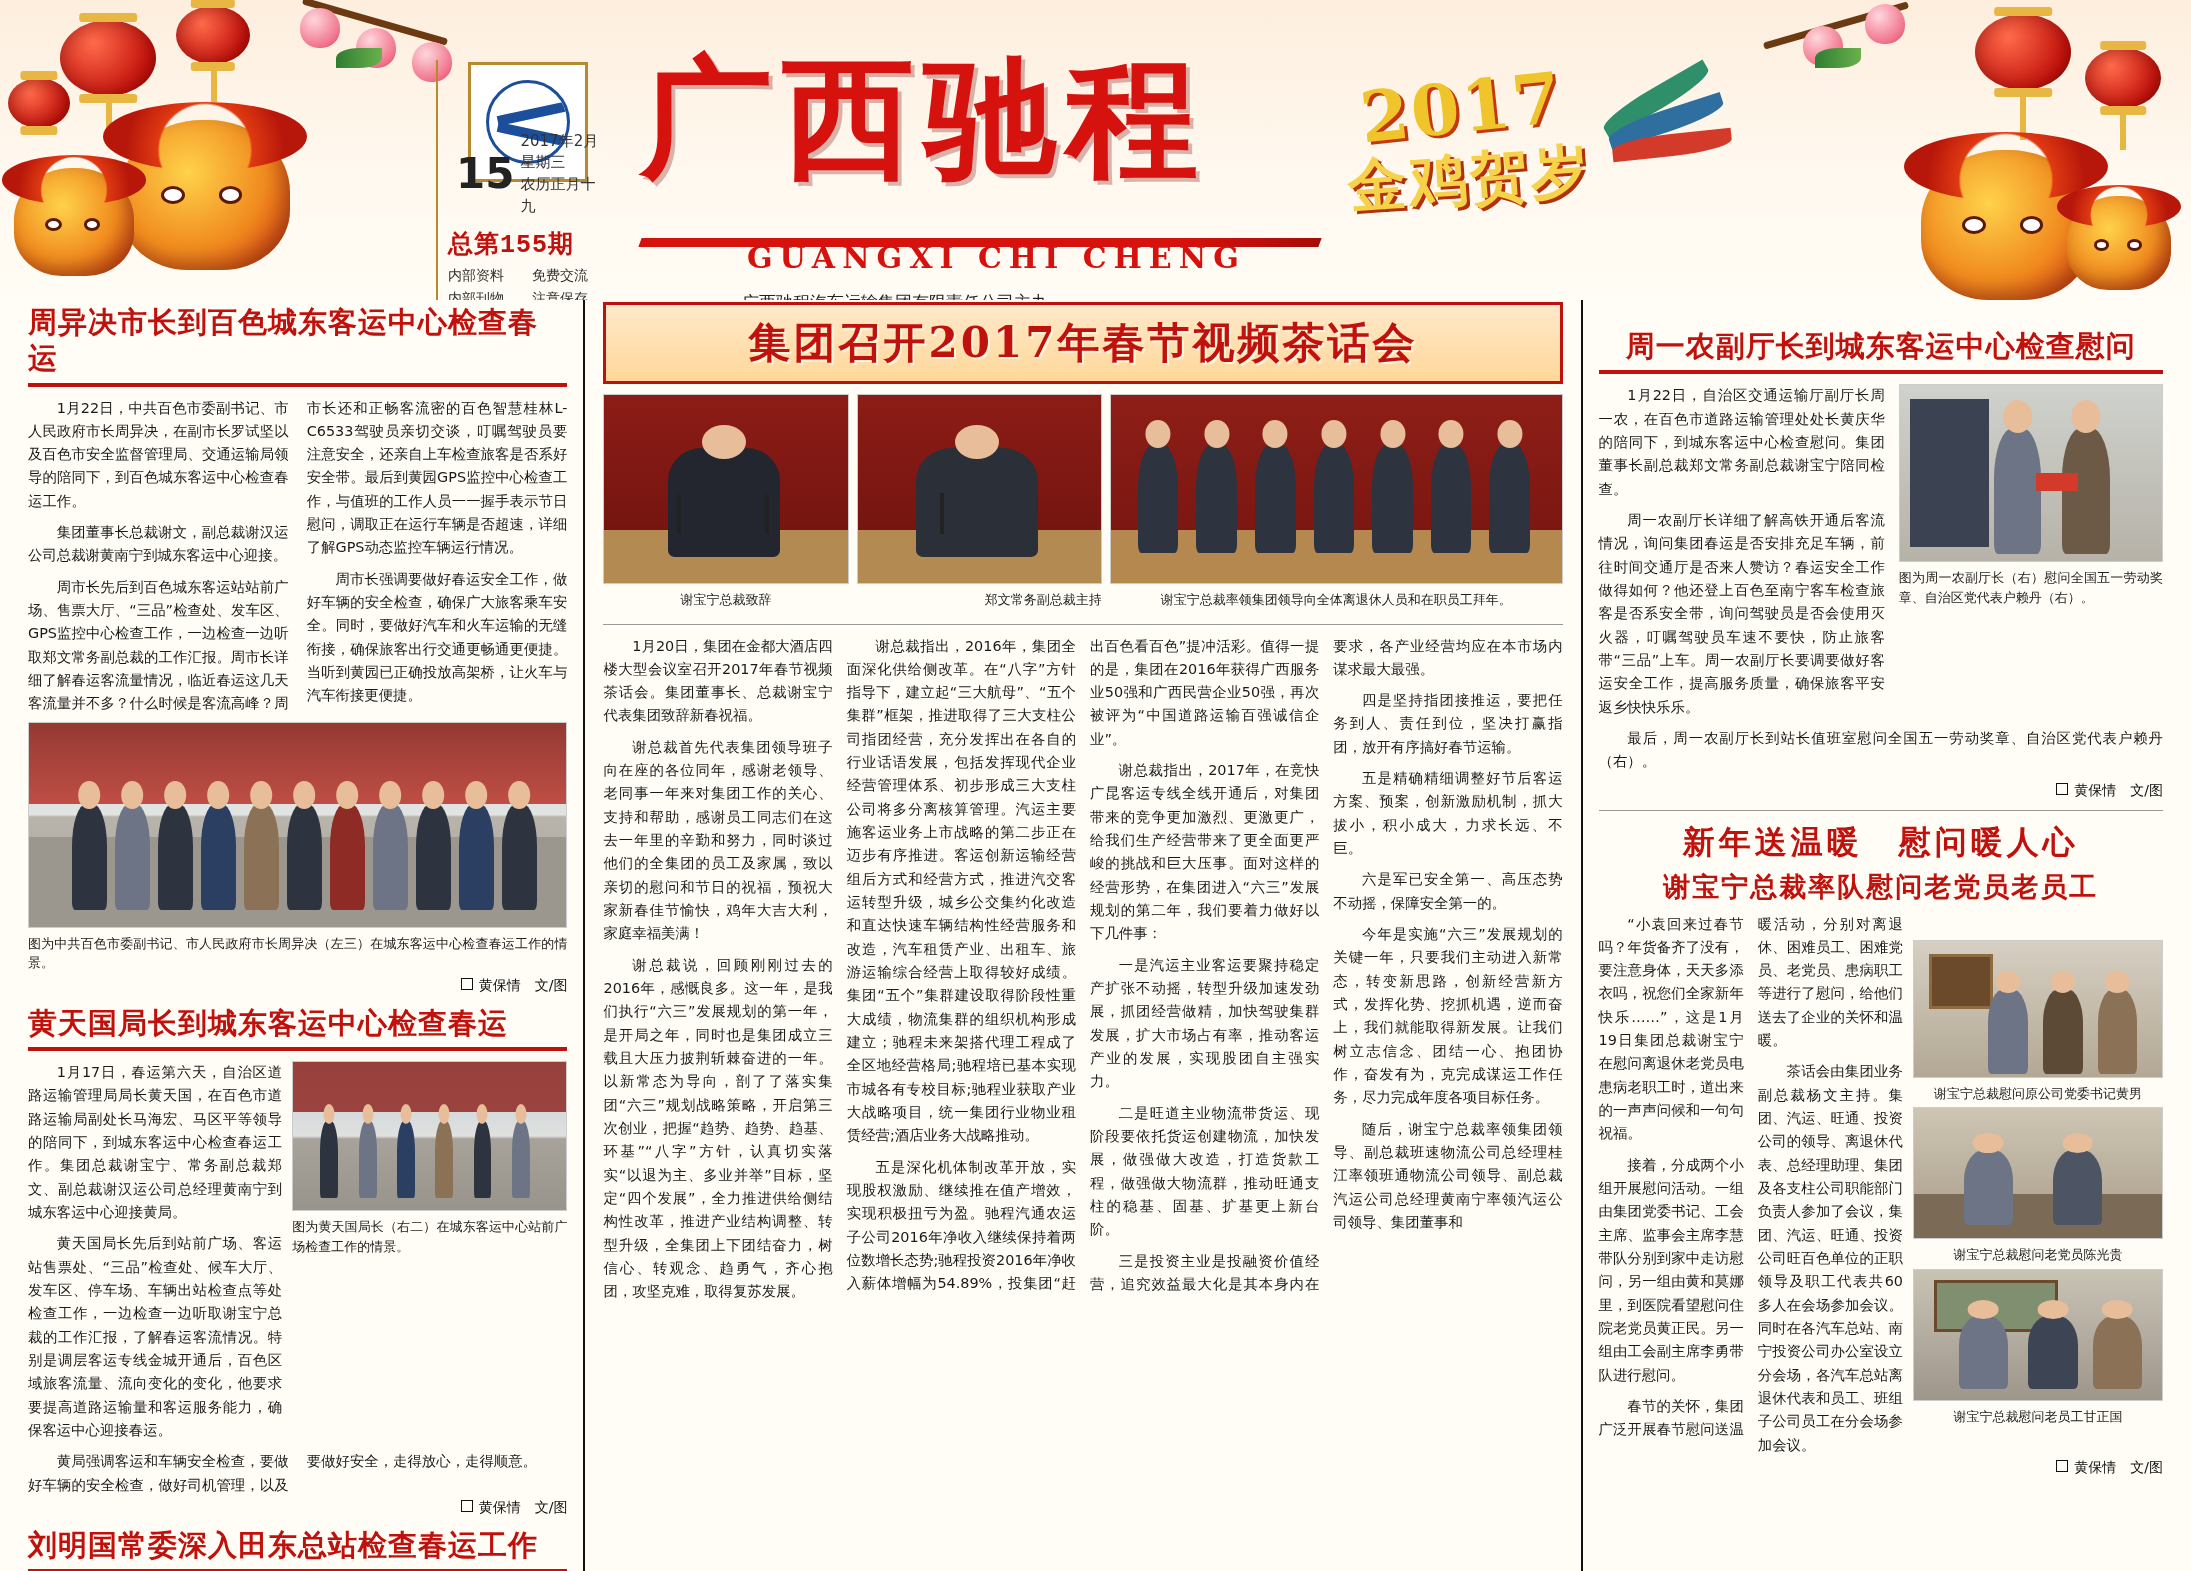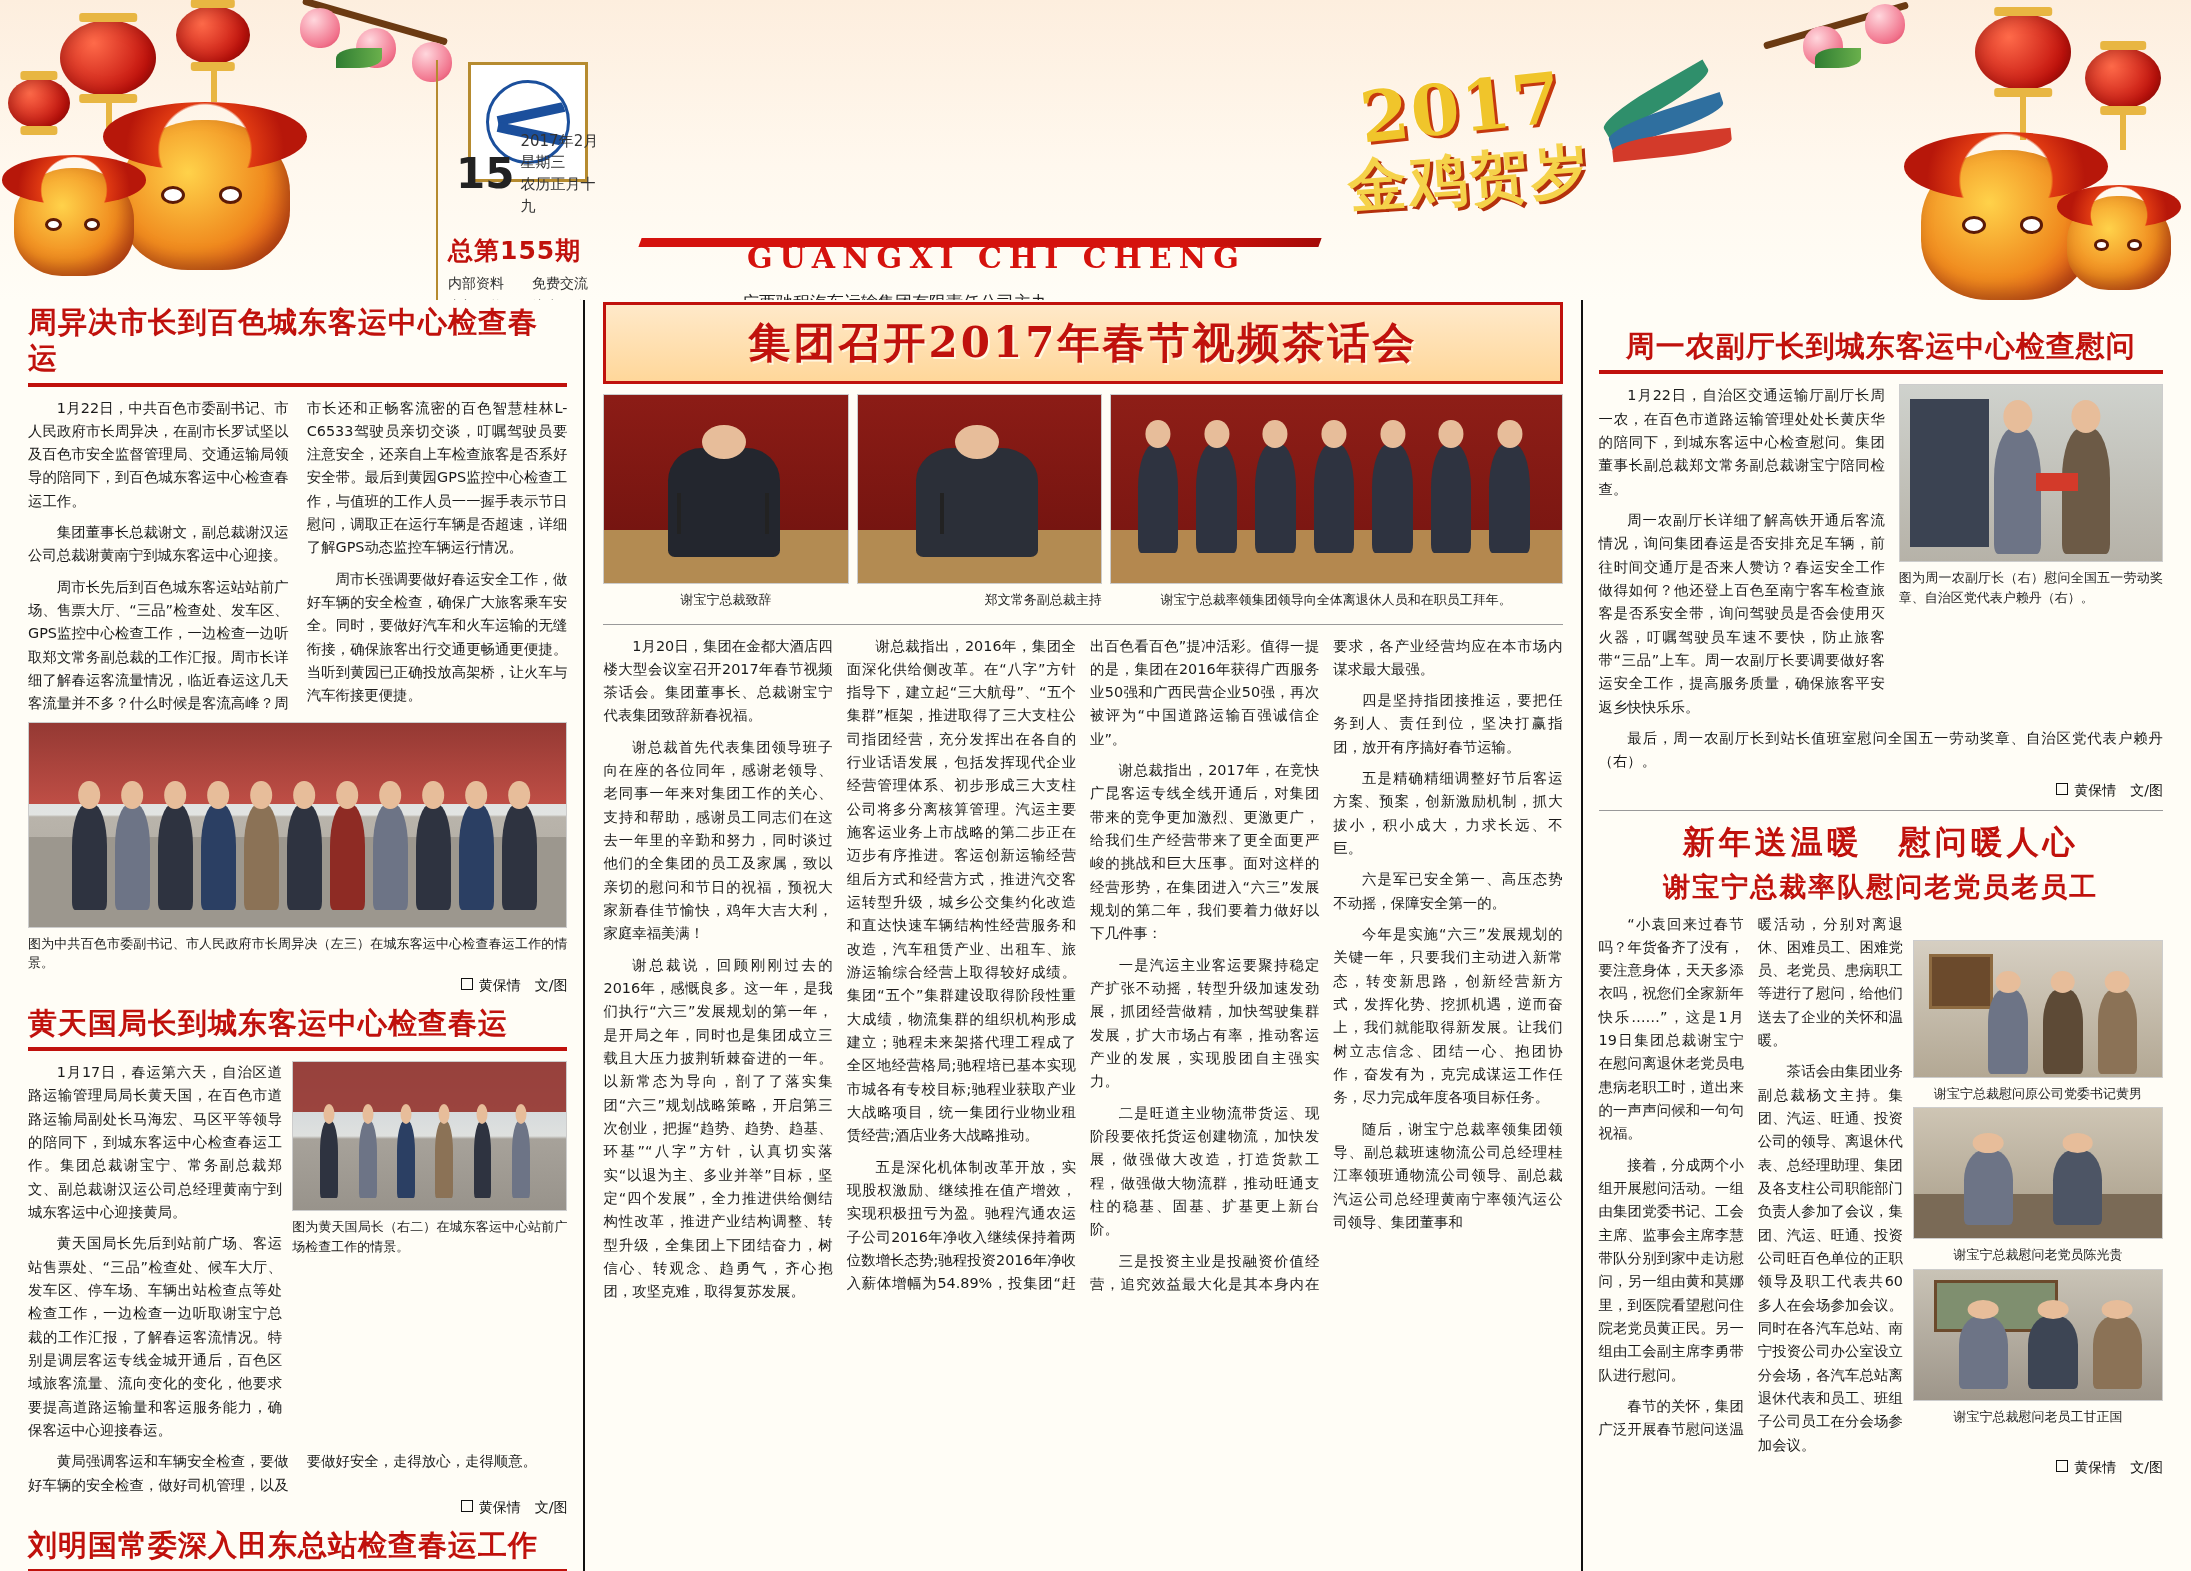--- a/index.html
+++ b/index.html
@@ -83,21 +83,21 @@
     position:absolute; left:448px; top:140px; width:160px; height:68px;
     display:flex; align-items:center; gap:6px;
     font-family:"DejaVu Sans", sans-serif;
   }
   .big-day {
     font-size:42px; font-weight:bold; color:#222; line-height:1;
     padding-left:8px;
   }
   .date-lines { font-size:15px; color:#333; line-height:1.45; }
   .issue-box {
-    position:absolute; left:448px; top:234px; width:168px;
+    position:absolute; left:448px; top:227px; width:168px;font-family:Liberation Mono, monospace;
   }
   .issue-no { font-size:25px; font-weight:bold; color:#c0110c; letter-spacing:1px; }
   .issue-sub {
     margin-top:6px; font-size:14px; color:#333; line-height:1.5;
     display:grid; grid-template-columns:1fr 1fr; row-gap:2px;
   }
   .vrule {
     position:absolute; left:436px; top:60px; width:2px; height:250px; background:#b68b2f;
   }
 
@@ -296,20 +296,21 @@
   <div class="issue-box">
     <div class="issue-no">总第155期</div>
     <div class="issue-sub">
       <div>内部资料</div>
       <div>免费交流</div>
       <div>内部刊物</div>
       <div>注意保存</div>
     </div>
   </div>
 
+  <div class="paper-title">广西驰程</div>
   <div class="title-rule"></div>
   <div class="paper-title-en">GUANGXI CHI CHENG</div>
 
   <div class="rooster-art">
 
     <div class="rooster-tail" style="left:246px;top:30px;background:#2f8f6b;transform:rotate(-30deg);"></div>
     <div class="rooster-tail" style="left:256px;top:52px;background:#2f6f9f;transform:rotate(-18deg);"></div>
     <div class="rooster-tail" style="left:262px;top:76px;background:#d33a2a;transform:rotate(-6deg);"></div>
   </div>
   <div class="rooster-text">2017</div>

